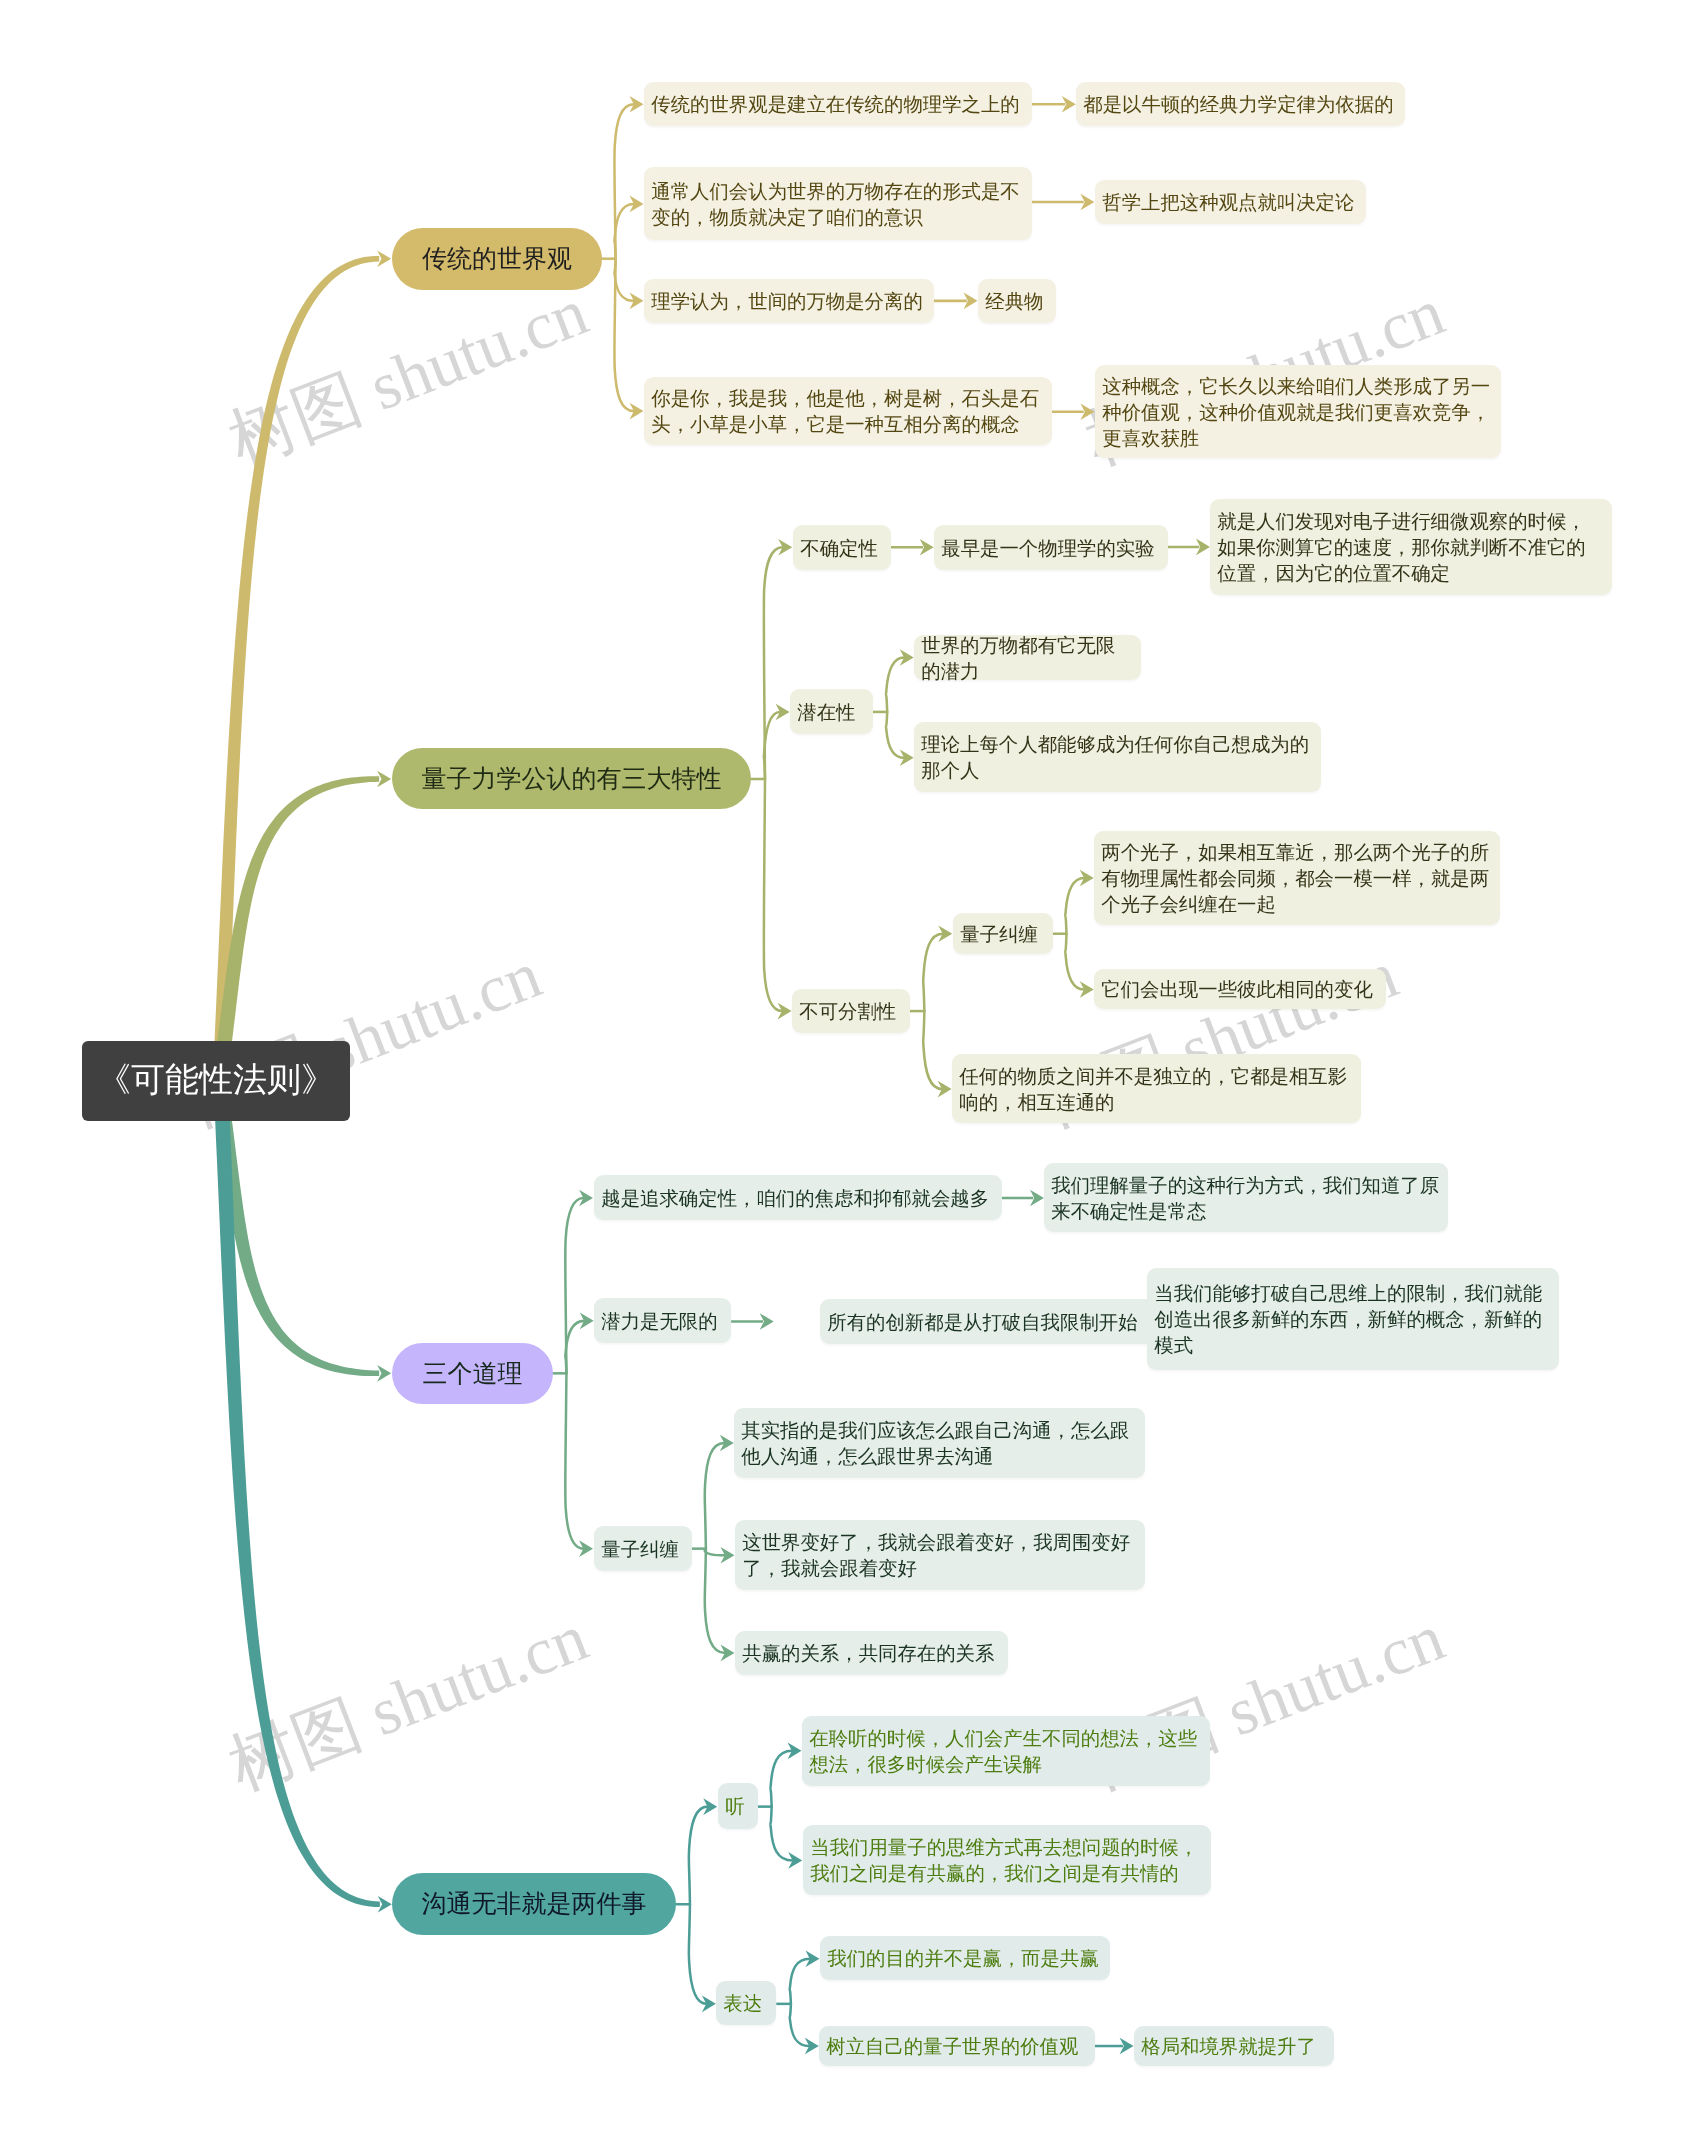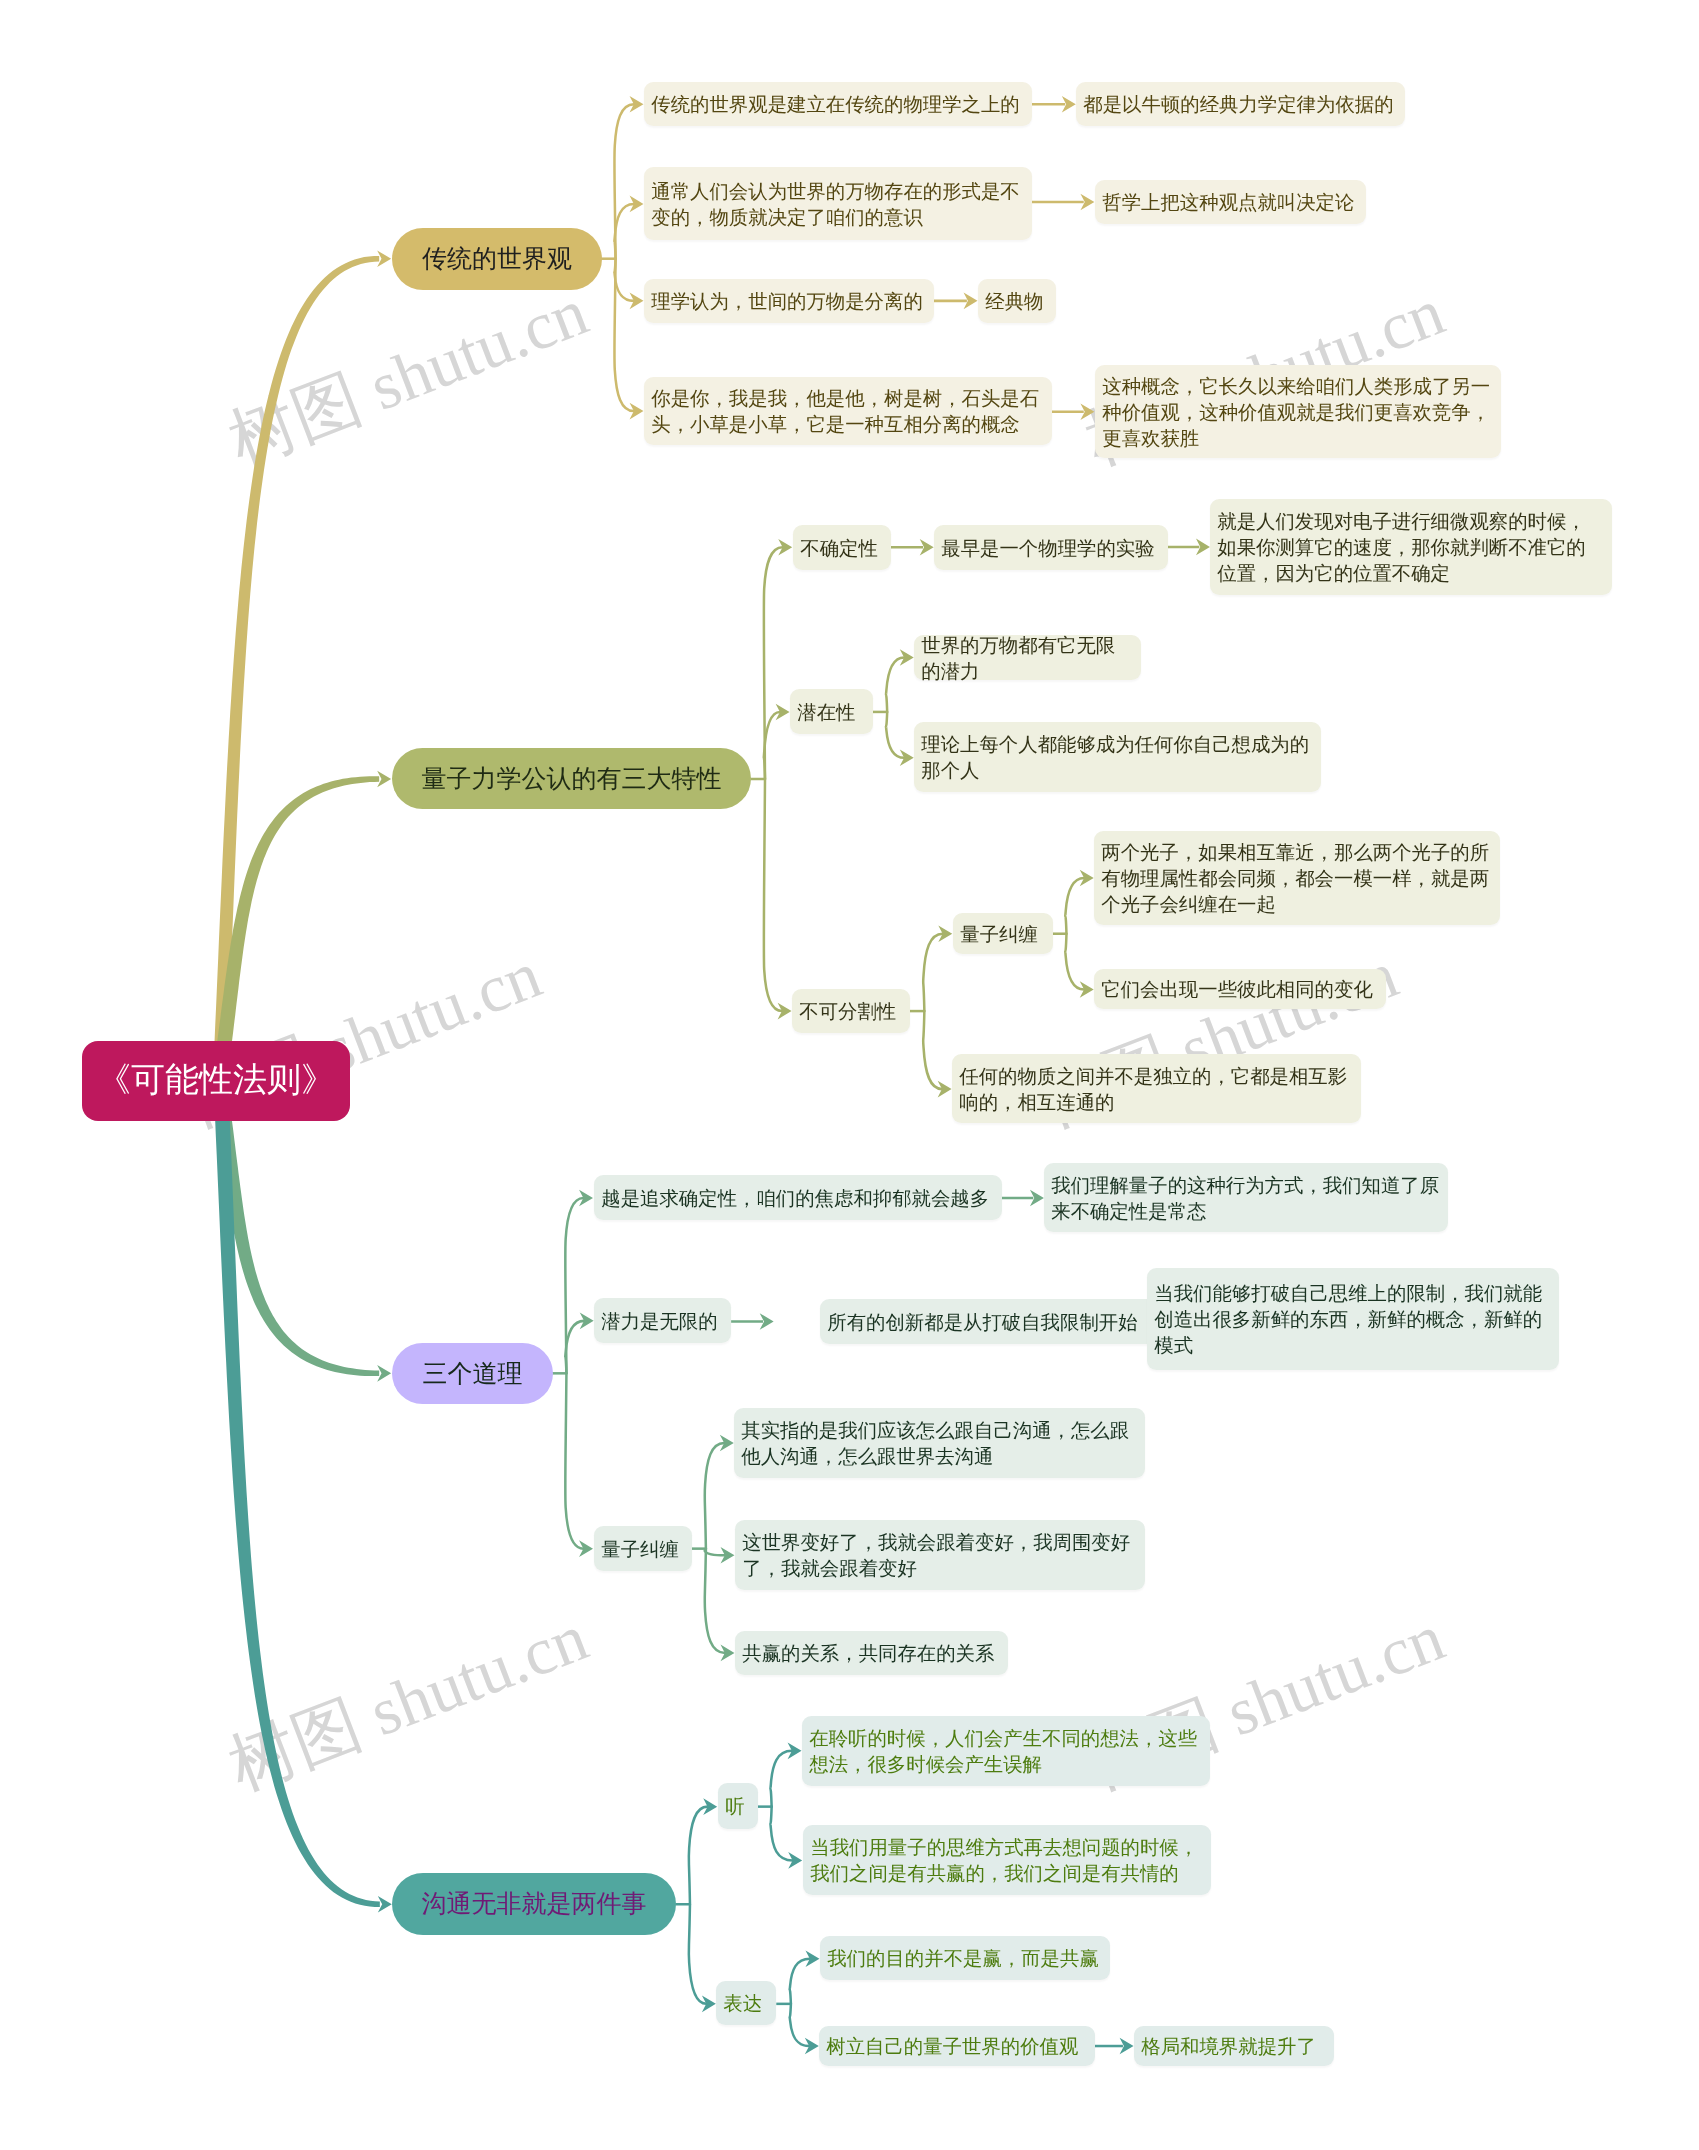--- a/index.html
+++ b/index.html
@@ -4,28 +4,28 @@
 <title>mindmap</title>
 <style>
   html,body{margin:0;padding:0;background:#fff;}
   #stage{-webkit-font-smoothing:antialiased;text-rendering:geometricPrecision;position:relative;width:1700px;height:2151px;overflow:hidden;background:#fff;
       font-family:"Liberation Sans","DejaVu Sans",sans-serif;}
   svg.layer{position:absolute;left:0;top:0;width:1700px;height:2151px;}
   #nodes{position:absolute;left:0;top:0;width:1700px;height:2151px;}
   .node{position:absolute;box-sizing:border-box;display:flex;align-items:center;}
   .node .tx{display:block;width:100%;}
   .leaf .tx{position:relative;top:1.3px;}
-  .root{background:#be185d;color:#ffffff;border-radius:16px;
+  .root{background:#404040;color:#ffffff;border-radius:6px;
       justify-content:center;font-size:34px;line-height:1.1;text-align:center;}
   .main{border-radius:663px;justify-content:flex-start;font-size:25px;line-height:1.2;text-align:center;white-space:nowrap;}
     .leaf{box-shadow:0 1.3px 2px rgba(0,0,0,0.035);border-radius:9.3px;padding:0 7.3px;font-size:19.4px;line-height:26px;word-break:break-all;line-break:anywhere;}
   .b1m{background:#d4bb6b;color:#1f1f1f;}
   .b2m{background:#afb96d;color:#1f2b14;}
   .b3m{background:#c4b5fd;color:#17291c;}
-  .b4m{background:#51a79f;color:#701a75;}
+  .b4m{background:#51a79f;color:#0f172a;}
   .b1l{background:#f4f1e3;color:#534611;}
   .b2l{background:#eff0e0;color:#333317;}
   .b3l{background:#e5eee8;color:#1a3322;}
   .b4l{background:#e1ecea;color:#4d7c0f;}
     .wm{fill:#d6d6d6;font-size:101px;font-family:"Liberation Serif","DejaVu Serif",serif;}
 </style>
 </head>
 <body>
 
 <div id="stage">

